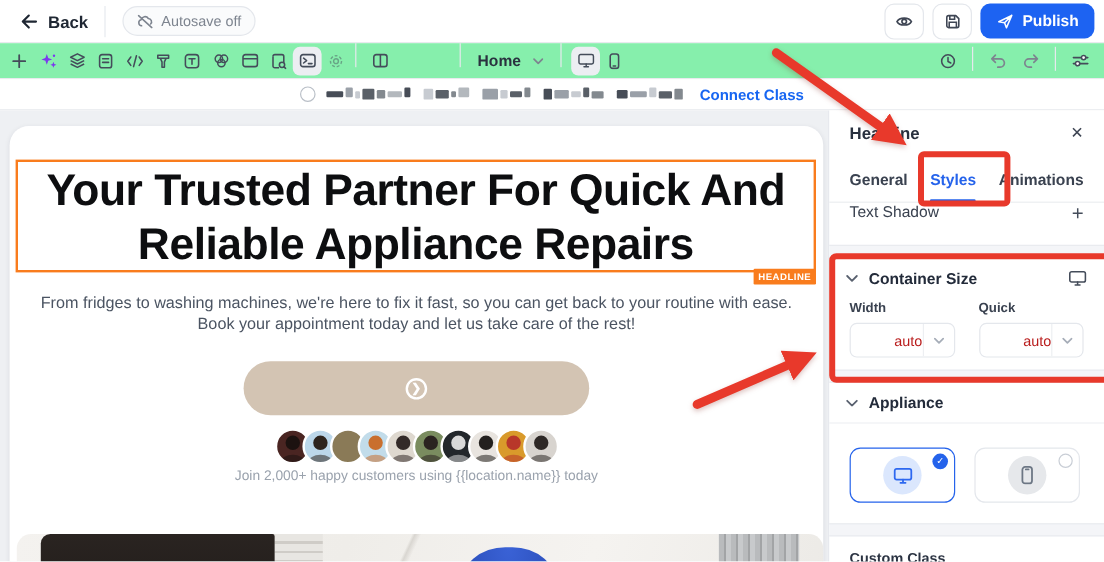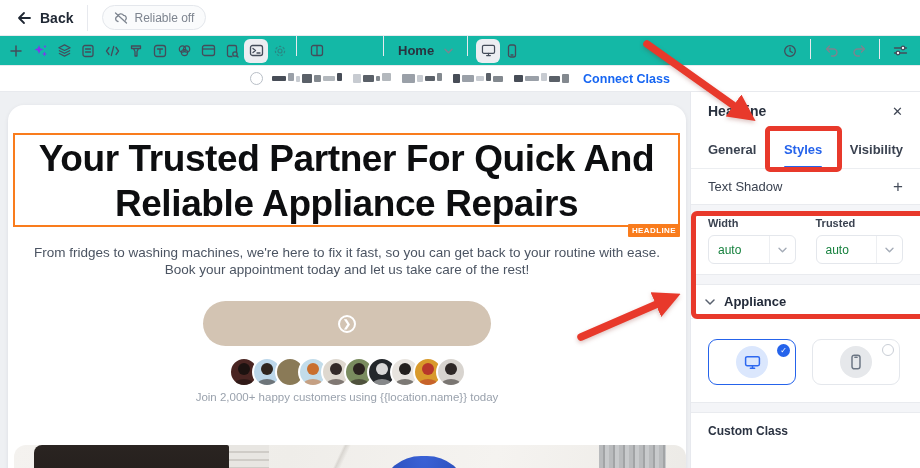--- a/index.html
+++ b/index.html
@@ -16,21 +16,21 @@
   .topbar .vdiv{margin:0 14px;height:26px;align-self:center;}
   .autosave{display:flex;align-items:center;gap:6px;height:23px;padding:0 11px;border:1px solid #e4e7ec;
             border-radius:13px;background:#fafbfc;color:#7d848f;font-size:12px;}
   .top-right{margin-left:auto;display:flex;align-items:center;gap:7px;}
   .icon-btn{width:31px;height:28px;border:1px solid #e4e7ec;border-radius:8px;background:#fff;
             display:flex;align-items:center;justify-content:center;cursor:pointer;}
   .publish{height:29px;padding:0 13px;border-radius:8px;background:#1d63f2;color:#fff;font-size:13px;
            font-weight:700;display:flex;align-items:center;gap:7px;cursor:pointer;border:none;}
 
   
-  .toolbar{position:absolute;left:0;top:36px;width:920px;height:30px;background:#14b8a6;
+  .toolbar{position:absolute;left:0;top:36px;width:920px;height:30px;background:#86efac;
            border-bottom:1px solid #e8eaee;display:flex;align-items:center;box-sizing:border-box;padding:0 8px 0 4px;}
   .tbtn{width:24px;height:24px;border-radius:6px;display:flex;align-items:center;justify-content:center;cursor:pointer;color:#444c5a;}
   .tbtn.hl{background:#eceef2;}
   .tbtn.dim{opacity:.45;}
   .toolbar .vdiv{height:20px;margin:0 4px;}
   .page-select{display:flex;align-items:center;gap:10px;padding:0 10px;height:26px;font-size:13px;font-weight:700;color:#2a323f;cursor:pointer;}
   .tool-right{margin-left:auto;display:flex;align-items:center;gap:4px;}
 
   
   .urlbar{position:absolute;left:0;top:66px;width:920px;height:26px;background:#fff;border-bottom:1px solid #e8eaee;
@@ -74,32 +74,32 @@
 
   
   .panel{position:absolute;right:0;top:92px;width:230px;height:376px;background:#fff;border-left:1px solid #e7e9ee;box-sizing:border-box;}
   .panel-header{height:38px;display:flex;align-items:center;justify-content:space-between;padding:0 17px;}
   .panel-title{font-size:14px;font-weight:600;color:#28303e;}
   .panel-close{font-size:13px;color:#3f4654;cursor:pointer;}
   .tabs{height:38px;display:flex;align-items:stretch;justify-content:space-between;padding:0 17px;border-bottom:1px solid #eceef1;}
   .tab{display:flex;align-items:center;font-size:13px;font-weight:600;color:#3a4250;cursor:pointer;position:relative;}
   .tab.active{color:#2563eb;}
   .tab.active::after{content:"";position:absolute;left:0;right:0;bottom:0;height:2.5px;background:#2563eb;border-radius:2px;}
-  .ts-row{height:35px;display:flex;align-items:center;justify-content:space-between;padding:0 17px;}
+  .ts-row{height:35px;display:flex;align-items:flex-start;justify-content:space-between;padding:0 17px;}
   .ts-label{font-size:13px;color:#3a4250;}
   .plus{font-size:17px;font-weight:400;color:#444c5a;cursor:pointer;line-height:1;}
   .band{height:9px;background:#f4f5f8;border-top:1px solid #e9ebef;border-bottom:1px solid #e9ebef;}
   .sec-header{height:34px;display:flex;align-items:center;gap:9px;padding:0 14px;}
   .sec-title{font-size:13px;font-weight:700;color:#232b3a;}
   .sec-spacer{flex:1;}
   .fields{display:flex;gap:20px;padding:2px 17px 10px;}
   .field{flex:1;}
   .field-label{font-size:11px;font-weight:700;color:#3a4250;margin-bottom:6px;}
   .input{height:27px;border:1px solid #e4e7ec;border-radius:6px;display:flex;align-items:center;background:#fff;overflow:hidden;}
-  .input .ph{flex:1;padding-left:9px;font-size:12px;color:#15803d;}
+  .input .ph{flex:1;padding-left:9px;font-size:12px;color:#b91c1c;text-align:right;}
   .input .chev{width:25px;align-self:stretch;border-left:1px solid #edeff2;display:flex;align-items:center;justify-content:center;color:#a6adb8;cursor:pointer;}
   .vis-header{border-bottom:1px solid #eef0f3;height:33px;}
   .vis-cards{display:flex;gap:16px;padding:20px 17px 0;}
   .vis-card{width:88px;height:46px;border-radius:9px;position:relative;display:flex;align-items:center;justify-content:center;cursor:pointer;box-sizing:border-box;}
   .vis-card.sel{border:1.6px solid #2563eb;}
   .vis-card.unsel{border:1.4px solid #e4e7ec;}
   .vis-circle{width:32px;height:32px;border-radius:50%;display:flex;align-items:center;justify-content:center;}
   .vis-card.sel .vis-circle{background:#dbe7fd;}
   .vis-card.unsel .vis-circle{background:#e6e8eb;}
   .vis-check{position:absolute;top:4px;right:5px;width:13px;height:13px;border-radius:50%;background:#2563eb;color:#fff;
@@ -122,21 +122,41 @@
       <path d="M8 2 L3 7 L8 12 M3 7 H14" stroke="#1f2733" stroke-width="1.8" fill="none" stroke-linecap="round" stroke-linejoin="round"></path>
     </svg>
     <span>Back</span>
   </div>
   <div class="vdiv"></div>
   <div class="autosave">
     <svg width="14" height="12" viewBox="0 0 14 12">
       <path d="M4 9.5 a2.6 2.6 0 0 1 -.4 -5.1 a3.3 3.3 0 0 1 6 -1 a2.7 2.7 0 0 1 1.9 4.6" stroke="#7d848f" stroke-width="1.3" fill="none" stroke-linecap="round"></path>
       <path d="M1.5 1 L12.5 11" stroke="#7d848f" stroke-width="1.3" stroke-linecap="round"></path>
     </svg>
-    <span>Reliable off</span>
+    <span>Autosave off</span>
+  </div>
+  <div class="top-right">
+    <div class="icon-btn">
+      <svg width="15" height="12" viewBox="0 0 15 12">
+        <path d="M1.5 6 C3.5 2.2 11.5 2.2 13.5 6 C11.5 9.8 3.5 9.8 1.5 6 Z" stroke="#3f4654" stroke-width="1.4" fill="none"></path>
+        <circle cx="7.5" cy="6" r="1.9" stroke="#3f4654" stroke-width="1.4" fill="none"></circle>
+      </svg>
+    </div>
+    <div class="icon-btn">
+      <svg width="14" height="14" viewBox="0 0 14 14">
+        <path d="M2 3.5 a1.5 1.5 0 0 1 1.5 -1.5 h6 L12 4.5 v6 a1.5 1.5 0 0 1 -1.5 1.5 h-7 A1.5 1.5 0 0 1 2 10.5 Z" stroke="#3f4654" stroke-width="1.3" fill="none" stroke-linejoin="round"></path>
+        <path d="M4.5 2 v3 h4 v-3 M4 12 v-4.5 h6 V12" stroke="#3f4654" stroke-width="1.3" fill="none"></path>
+      </svg>
+    </div>
+    <button class="publish">
+      <svg width="15" height="15" viewBox="0 0 16 16">
+        <path d="M2.5 8.7 L14 3 L9.3 14 L7.6 9.6 Z M7.6 9.6 L14 3" stroke="#fff" stroke-width="1.4" fill="none" stroke-linejoin="round" stroke-linecap="round"></path>
+      </svg>
+      <span>Publish</span>
+    </button>
   </div>
 </div>
 
 <div class="toolbar">
   <div class="tbtn">
     <svg width="14" height="14" viewBox="0 0 14 14">
         <path d="M7 2 V12 M2 7 H12" stroke="#444c5a" stroke-width="1.5" stroke-linecap="round"></path>
       </svg>
   </div>
   <div class="tbtn">
@@ -372,43 +392,54 @@
 </div>
 
 <aside class="panel">
   <div class="panel-header">
     <span class="panel-title">Headline</span>
     <span class="panel-close">✕</span>
   </div>
   <div class="tabs">
     <div class="tab">General</div>
     <div class="tab active">Styles</div>
-    <div class="tab">Visibility</div>
+    <div class="tab">Animations</div>
   </div>
   <div class="ts-row">
     <span class="ts-label">Text Shadow</span>
     <span class="plus">+</span>
   </div>
   <div class="band"></div>
 
   <div>
+    <div class="sec-header">
+      <svg width="10" height="6" viewBox="0 0 10 6">
+          <path d="M1 1 L5 5 L9 1" stroke="#59616f" stroke-width="1.5" fill="none" stroke-linecap="round" stroke-linejoin="round"></path>
+        </svg>
+      <span class="sec-title">Container Size</span>
+      <span class="sec-spacer"></span>
+      <svg width="16" height="14" viewBox="0 0 16 14">
+        <rect x="1.5" y="1.5" width="13" height="8.5" rx="1.5" stroke="#444c5a" stroke-width="1.3" fill="none"></rect>
+        <path d="M6 12.5 h4 M8 10 v2.5" stroke="#444c5a" stroke-width="1.3" stroke-linecap="round"></path>
+      </svg>
+    </div>
     <div class="fields">
       <div class="field">
         <div class="field-label">Width</div>
         <div class="input">
           <span class="ph">auto</span>
           <span class="chev">
             <svg width="9" height="6" viewBox="0 0 9 6">
                 <path d="M1 1.2 L4.5 4.8 L8 1.2" stroke="#a6adb8" stroke-width="1.4" fill="none" stroke-linecap="round" stroke-linejoin="round"></path>
               </svg>
           </span>
         </div>
       </div>
       <div class="field">
-        <div class="field-label">Trusted</div>
+        <div class="field-label">Quick</div>
         <div class="input">
           <span class="ph">auto</span>
           <span class="chev">
             <svg width="9" height="6" viewBox="0 0 9 6">
                 <path d="M1 1.2 L4.5 4.8 L8 1.2" stroke="#a6adb8" stroke-width="1.4" fill="none" stroke-linecap="round" stroke-linejoin="round"></path>
               </svg>
           </span>
         </div>
       </div>
     </div>

